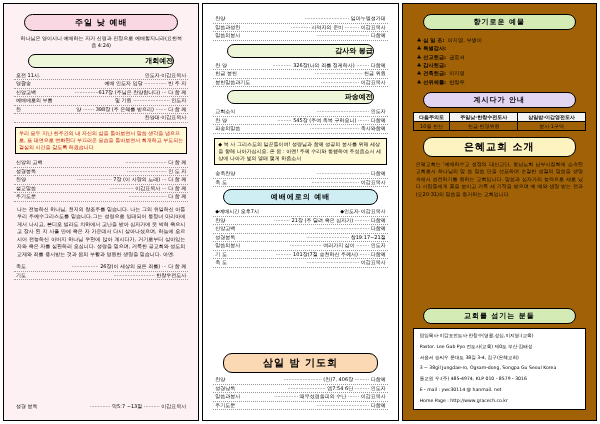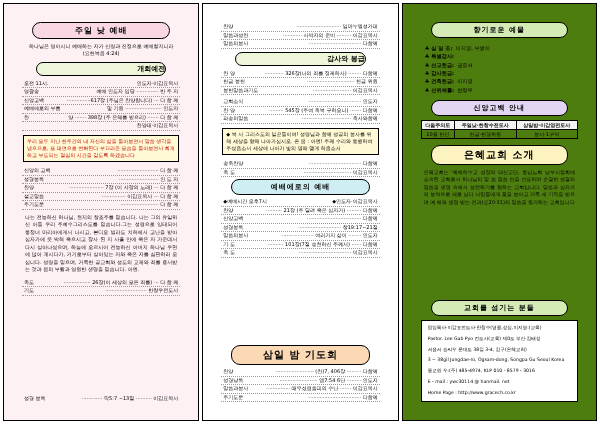--- a/index.html
+++ b/index.html
@@ -15,28 +15,28 @@
     position:relative;
     width:600px;height:424px;
     box-sizing:border-box;
     padding:3px;
     display:flex;
     gap:3px;
   }
   .col{
     box-sizing:border-box;
     border:1px solid #000;
-    padding:18px;
+    padding:10px;
     display:flex;
     flex-direction:column;
     gap:2px;
   }
   .col1{width:197px;background:#fdf1f4;}
   .col2{width:197px;background:#ffffff;}
-  .col3{width:196px;background:#4d7c0f;justify-content:space-between;}
+  .col3{width:196px;background:#a16207;justify-content:space-between;}
 
   .banner{
     text-align:center;
     font-weight:bold;
     border:1px solid #000;
     border-radius:9px;
     padding:2px 0;
     margin:0 10px;
   }
   .banner.pink{background:#f9d7e3;font-size:8px;letter-spacing:1px;}
@@ -244,20 +244,21 @@
       <div class="row">
           <span class="l">헌금 봉헌</span>
           <span class="r">······························ 헌금 위원</span>
         </div>
       <div class="row">
           <span class="l">봉헌말씀과기도</span>
           <span class="r">························ 이갑표목사</span>
         </div>
     </div>
 
+    <div class="sec-title">파송예전</div>
 
     <div class="rows">
       <div class="row">
           <span class="l">교회소식</span>
           <span class="r">································· 인도자</span>
         </div>
       <div class="row">
           <span class="l">찬 양</span>
           <span class="r">········· 545장 (주여 축복 구하오니) ······· 다함께</span>
         </div>
@@ -368,21 +369,21 @@
         <span class="bold">건축헌금:</span>
         <span style="margin-left:3px">이지영</span>
       </div>
       <div class="kv">
         <span class="bullet">♣</span>
         <span class="bold">선위예물:</span>
         <span style="margin-left:3px">한창우</span>
       </div>
     </div>
 
-    <div class="banner lilac mt4">신앙고백 안내</div>
+    <div class="banner lilac mt4">계시다가 안내</div>
 
     <table class="tbl mt2">
       <tbody>
           <tr>
         <td class="h">다음주의도</td>
         <td class="h">주일낮·한창수전도사</td>
         <td class="h">삼일밤·이갑영전도사</td>
       </tr>
       <tr>
         <td>10월 헌신</td>

